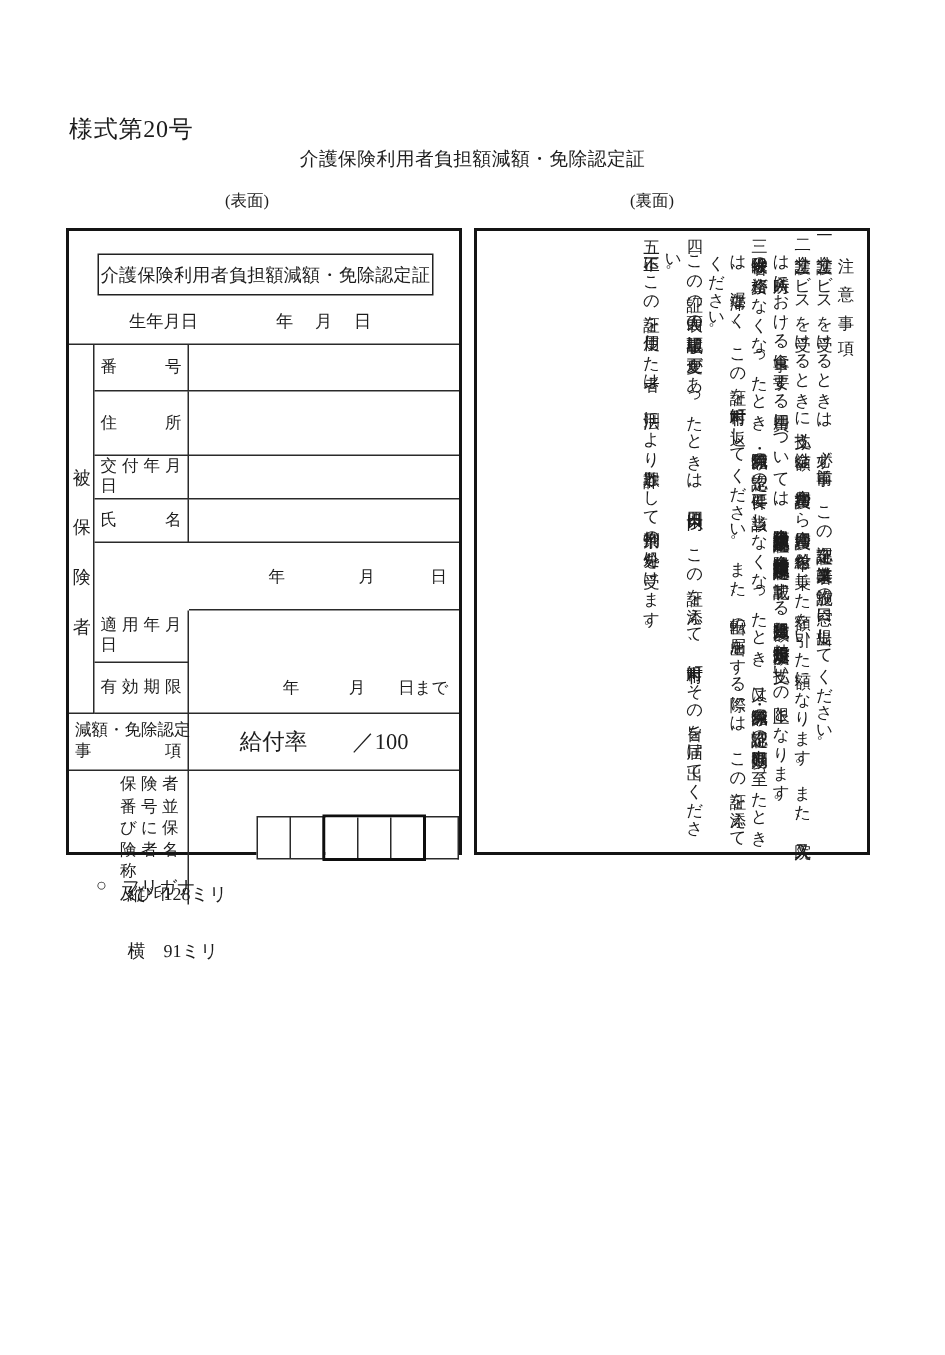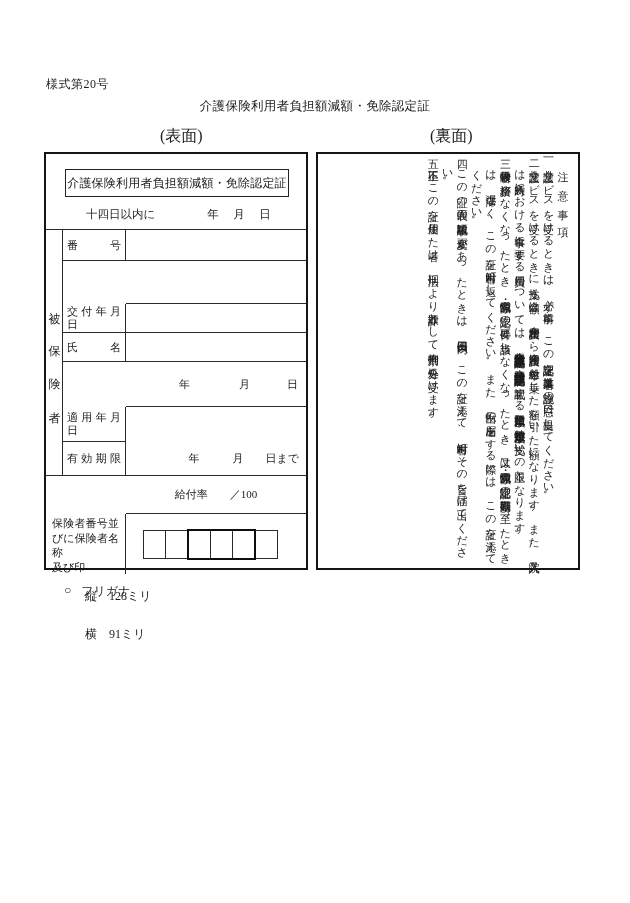--- a/index.html
+++ b/index.html
@@ -1,23 +1,23 @@
 <!DOCTYPE html>
 <html lang="ja"><head>
 <meta charset="utf-8">
 <style>
   html,body{margin:0;padding:0;background:#ffffff;}
   .page{
     position:relative;width:630px;height:903px;background:#fff;overflow:hidden;
     font-family:"Liberation Serif","DejaVu Serif",serif;color:#1c1c1c;
   }
   .abs{position:absolute;}
-  .form-no{left:46px;top:76px;font-size:12px;letter-spacing:0.5px;}
+  .form-no{left:46px;top:76px;font-size:16px;letter-spacing:0.5px;}
   .doc-title{left:0;top:98px;width:630px;text-align:center;font-size:12.5px;letter-spacing:0.3px;}
-  .side-label{top:126px;font-size:16px;margin-left:10px;}
+  .side-label{top:126px;font-size:11px;}
   .side-label.front{left:150px;}
   .side-label.back{left:420px;}
 
   
   .front-panel{left:44px;top:152px;width:264px;height:418px;border:2.5px solid #141414;box-sizing:border-box;}
   .card-title-box{position:absolute;left:19px;top:15px;right:17px;height:26px;border:1.5px solid #222;
     display:flex;align-items:center;justify-content:center;font-size:12px;letter-spacing:0.2px;white-space:nowrap;}
   .issue-row{position:absolute;left:40px;top:53px;right:4px;display:flex;align-items:center;font-size:11.5px;}
   .issue-row .ival{margin-left:52px;letter-spacing:1.5px;white-space:pre;}
 
@@ -30,22 +30,22 @@
     display:flex;align-items:center;justify-content:center;}
   .insured span{writing-mode:vertical-rl;letter-spacing:33px;margin-bottom:-33px;font-size:12px;line-height:17px;}
   .flab{grid-column:2;border-right:1.2px solid #2a2a2a;border-bottom:1.2px solid #2a2a2a;
     display:flex;flex-direction:column;justify-content:center;padding:0 4px;}
   .flab .j{text-align:justify;text-align-last:justify;line-height:13px;}
   .fval{grid-column:3;border-bottom:1.2px solid #2a2a2a;display:flex;align-items:center;}
   .fval.date{justify-content:flex-end;padding-right:7px;white-space:pre;}
   .fval.ls1{letter-spacing:1px;}
   .flab.wide{grid-column:1/3;}
   .flab.wide .tight{text-align:left;text-align-last:left;letter-spacing:0;line-height:13.5px;white-space:nowrap;}
-  .flab.nb,.fval.nb{border-bottom:none;}
-  .fval.center{justify-content:center;white-space:pre;font-size:11px;}
+  .flab.nb,.fval.nb{border-bottom:none;margin-left:28px;}
+  .fval.center{justify-content:center;white-space:pre;font-size:15px;}
   .insurer-lines{padding:2px 2px 0 2px;}
   .insurer-lines .j2{text-align:justify;text-align-last:justify;line-height:14.5px;}
   .insurer-lines .left{text-align:left;text-align-last:left;line-height:14.5px;}
 
   .numboxes{display:flex;margin-left:17px;align-items:center;}
   .ncell{width:21px;height:27px;border:1px solid #2a2a2a;background:#fff;}
   .ncell+.ncell{border-left:none;}
   .nthick{display:flex;border:2.5px solid #0e0e0e;margin-left:-1px;}
   .nthick .ncell{border:none;}
   .nthick .ncell+.ncell{border-left:1px solid #2a2a2a;}
@@ -77,35 +77,38 @@
   <div class="abs side-label front">(表面)</div>
   <div class="abs side-label back">(裏面)</div>
 
   <div class="abs front-panel">
 
     <div class="card-title-box">
       <span>介護保険利用者負担額減額・免除認定証</span>
     </div>
 
     <div class="issue-row">
-      <span>十四日以内に</span>
+      <span>生年月日</span>
       <span class="ival">年　月　日</span>
     </div>
 
     <div class="ftable">
 
       <div class="insured">
         <span>被保険者</span>
       </div>
 
       <div class="flab" style="grid-row:1">
         <div class="j">番号</div>
       </div>
       <div class="fval" style="grid-row:1"></div>
 
+      <div class="flab" style="grid-row:2">
+        <div class="j">住所</div>
+      </div>
       <div class="fval" style="grid-row:2"></div>
 
       <div class="flab" style="grid-row:3">
         <div class="j">交付年月日</div>
       </div>
       <div class="fval" style="grid-row:3"></div>
 
       <div class="flab" style="grid-row:4">
         <div class="j">氏名</div>
       </div>
@@ -115,20 +118,24 @@
 
       <div class="flab" style="grid-row:6">
         <div class="j">適用年月日</div>
       </div>
 
       <div class="flab" style="grid-row:7">
         <div class="j">有効期限</div>
       </div>
       <div class="fval date" style="grid-row:7">年　　　月　　日まで</div>
 
+      <div class="flab wide" style="grid-row:8">
+        <div class="tight">減額・免除認定</div>
+        <div class="j">事項</div>
+      </div>
       <div class="fval center" style="grid-row:8">給付率　　／100</div>
 
       <div class="flab wide nb" style="grid-row:9">
         <div class="insurer-lines">
           <div class="j2">保険者番号並</div>
           <div class="j2">びに保険者名称</div>
           <div class="left">及び印</div>
         </div>
       </div>
       <div class="fval nb" style="grid-row:9">

